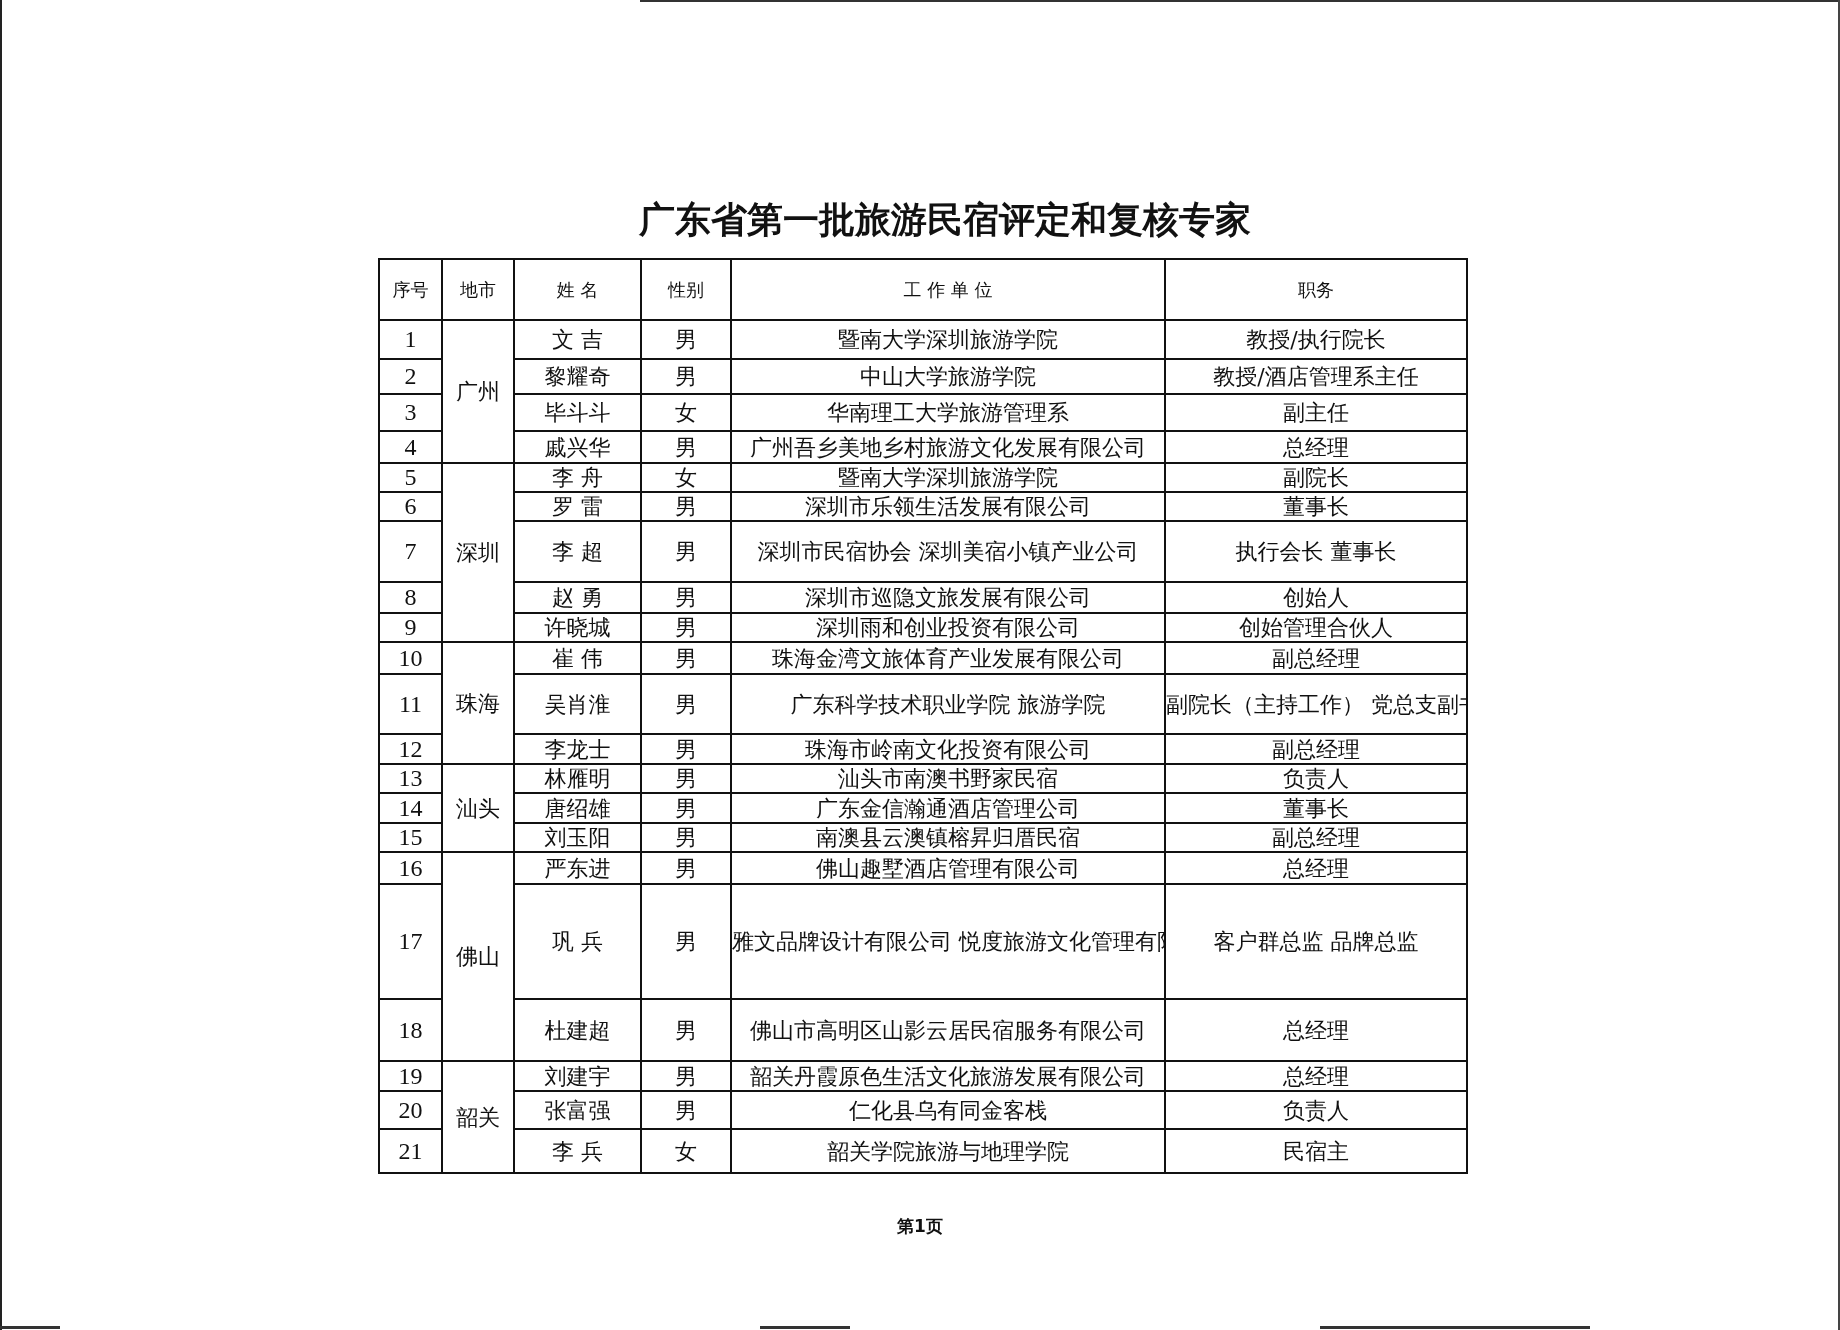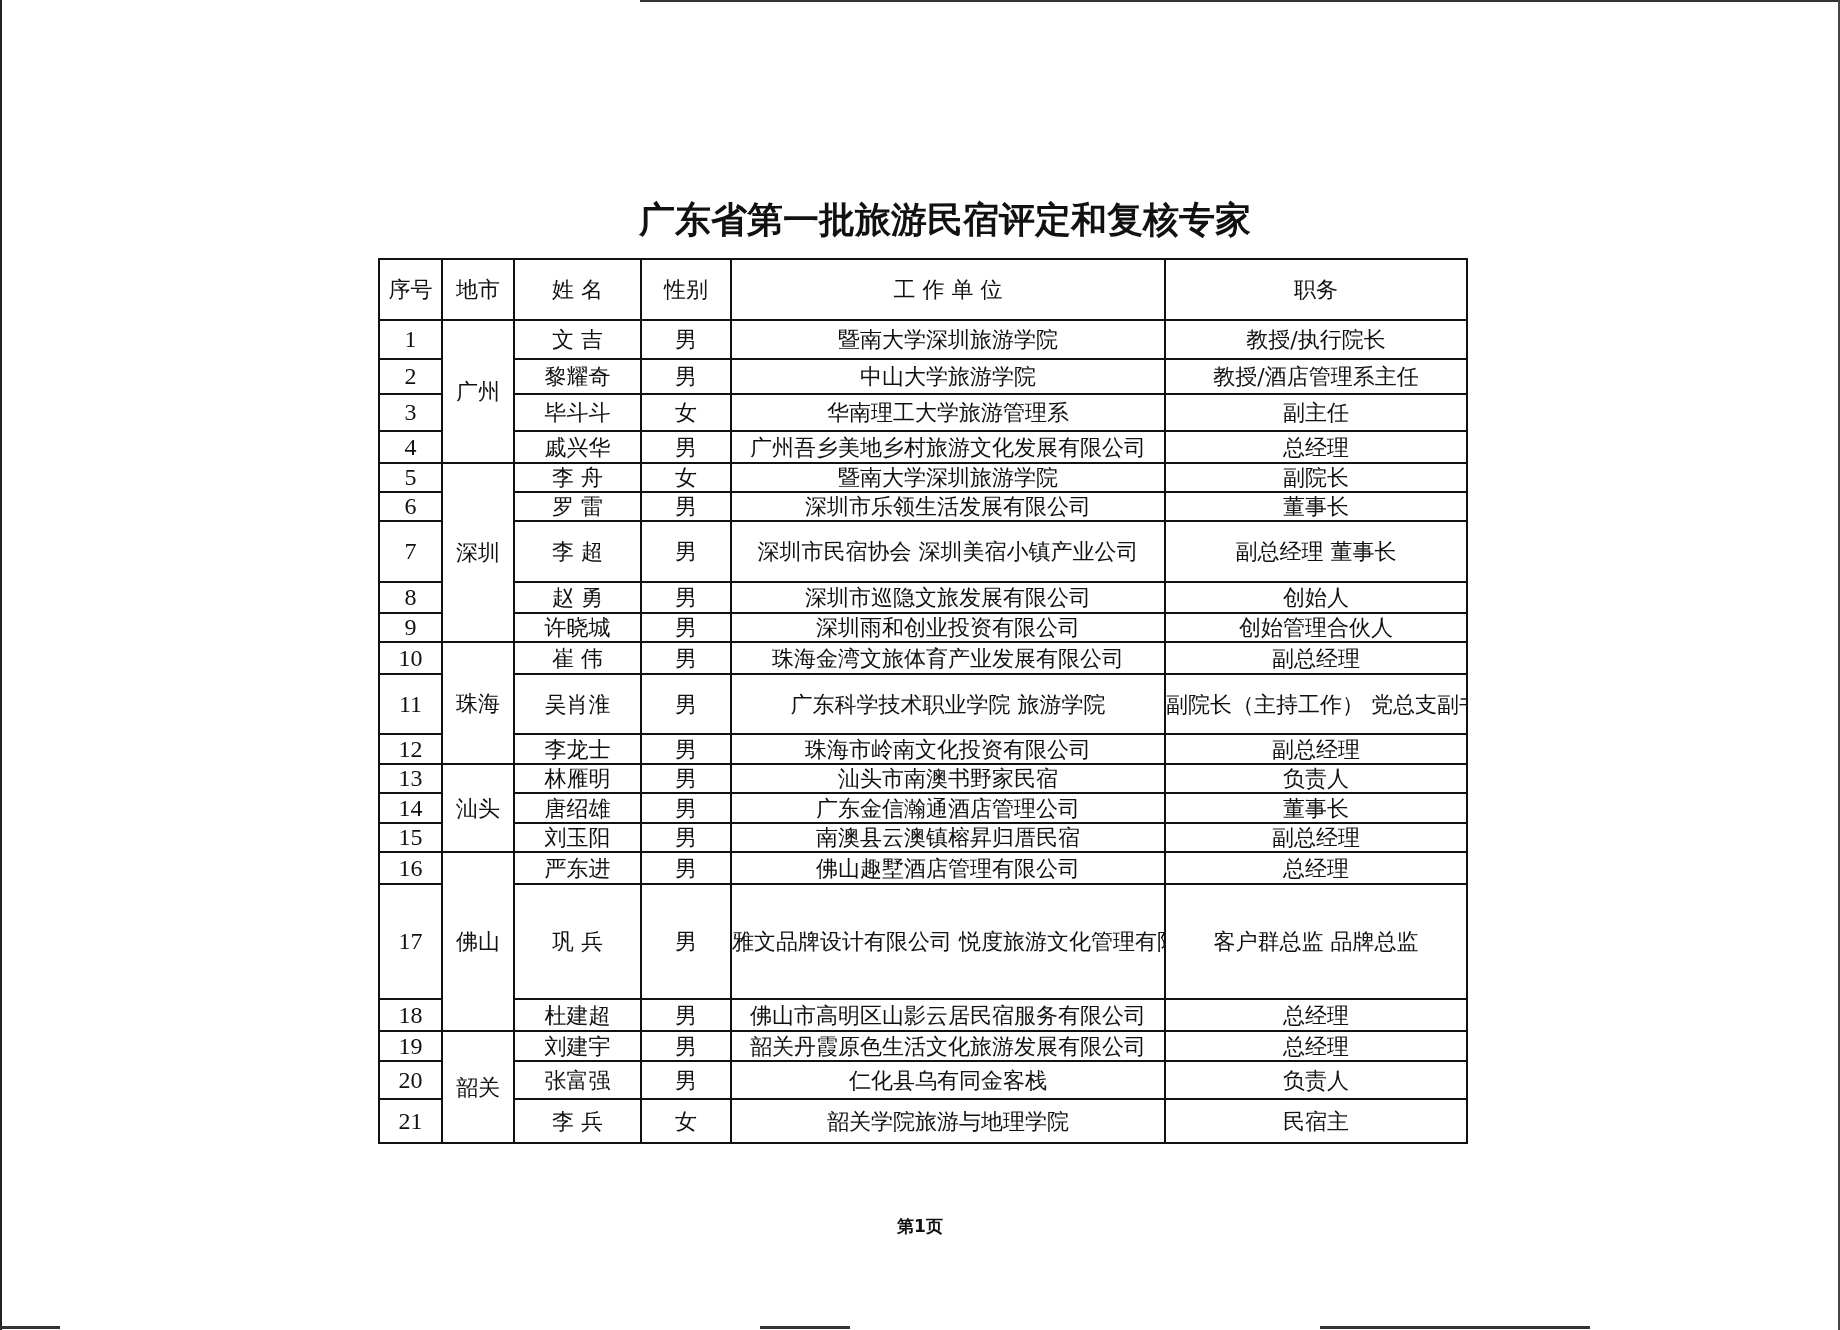--- a/index.html
+++ b/index.html
@@ -19,21 +19,21 @@
   }
   table.experts {
     position: absolute; left: 378px; top: 258px; width: 1088px;
     border-collapse: collapse; table-layout: fixed;
     font-size: 22px;
   }
   table.experts td, table.experts th {
     border: 2px solid #111; text-align: center; vertical-align: middle;
     padding: 0; line-height: 27px; font-weight: normal; white-space: nowrap; overflow: hidden;
   }
-  table.experts th { font-family: "DejaVu Sans", "Liberation Sans", sans-serif; font-size: 22px; }
+  table.experts th { font-family: "DejaVu Sans", "Liberation Sans", sans-serif; font-size: 18px; }
   td.org { white-space: pre-line; }
   td.pos { white-space: pre-line; }
   .num { font-family: "Liberation Serif", "DejaVu Serif", serif; font-size: 24px; }
   .page-num {
     position: absolute; left: 0; width: 1840px; top: 1215px; text-align: center;
     font-size: 17px; font-family: "DejaVu Sans", "Liberation Sans", sans-serif; font-weight: bold;
   }
 </style>
 </head>
 <body>
@@ -112,21 +112,21 @@
         <td>男</td>
         <td class="org">深圳市乐领生活发展有限公司</td>
         <td class="pos">董事长</td>
       </tr>
       <tr style="height: 61px;">
         <td class="num">7</td>
         <td>李 超</td>
         <td>男</td>
         <td class="org">深圳市民宿协会
 深圳美宿小镇产业公司</td>
-        <td class="pos">副总经理
+        <td class="pos">执行会长
 董事长</td>
       </tr>
       <tr style="height: 31px;">
         <td class="num">8</td>
         <td>赵 勇</td>
         <td>男</td>
         <td class="org">深圳市巡隐文旅发展有限公司</td>
         <td class="pos">创始人</td>
       </tr>
       <tr style="height: 24px;">
@@ -193,21 +193,21 @@
       <tr style="height: 115px;">
         <td class="num">17</td>
         <td>巩 兵</td>
         <td>男</td>
         <td class="org">雅文品牌设计有限公司
 悦度旅游文化管理有限公司
 佛山保持沟通设计顾问有限公司</td>
         <td class="pos">客户群总监
 品牌总监</td>
       </tr>
-      <tr style="height: 32px;">
+      <tr style="height: 62px;">
         <td class="num">18</td>
         <td>杜建超</td>
         <td>男</td>
         <td class="org">佛山市高明区山影云居民宿服务有限公司</td>
         <td class="pos">总经理</td>
       </tr>
       <tr style="height: 30px; margin-left: 24px;">
         <td class="num">19</td>
         <td rowspan="3">韶关</td>
         <td>刘建宇</td>

